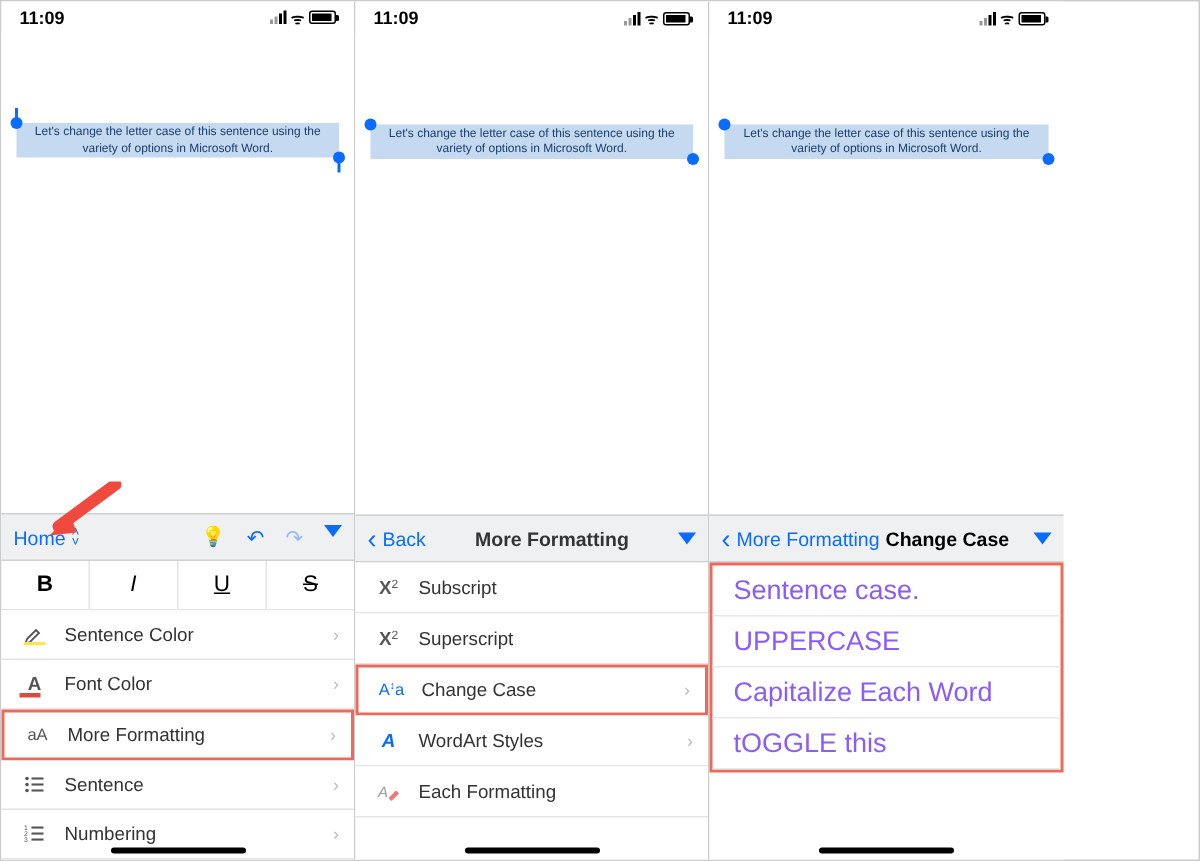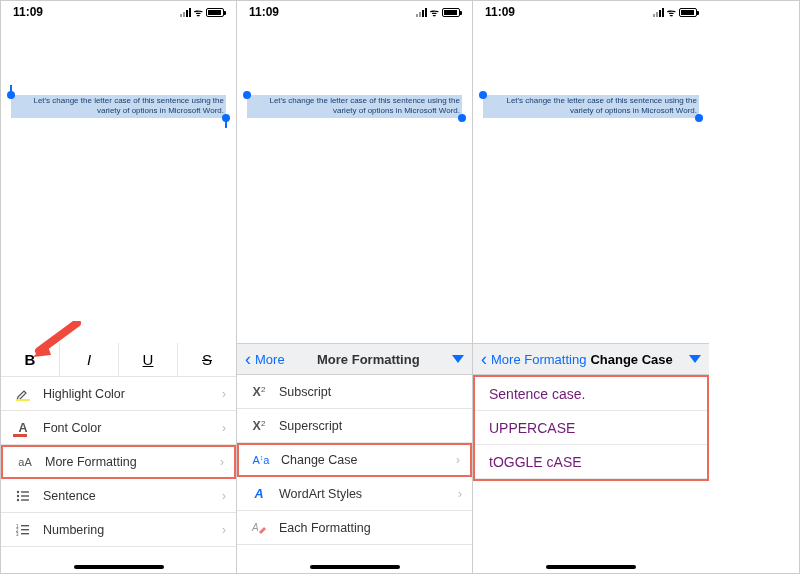--- a/index.html
+++ b/index.html
@@ -3,21 +3,21 @@
 <meta charset="utf-8">
 <style>
 *{margin:0;padding:0;box-sizing:border-box;font-family:-apple-system,BlinkMacSystemFont,"Segoe UI",sans-serif;}
 body{background:#fff;width:800px;height:574px;overflow:hidden;}
 .container{display:flex;width:800px;height:574px;border:1px solid #ccc;}
 .pane{width:236px;height:572px;border-right:1px solid #ccc;display:flex;flex-direction:column;background:#fff;position:relative;}
 .pane:last-child{border-right:none;}
 .status-bar{height:22px;display:flex;align-items:center;justify-content:space-between;padding:0 12px;font-size:12px;font-weight:600;}
 .status-right{display:flex;align-items:center;gap:3px;}
 .doc-area{flex:0 0 auto;height:320px;padding:60px 10px 10px 10px;background:#fff;}
-.selected-text{background:#c5d9f1;color:#1a3f6b;font-size:8px;padding:1px 2px;line-height:1.3;text-align:right;position:relative;display:inline-block;margin:12px auto;}
+.selected-text{background:#c5d9f1;color:#1a3f6b;font-size:8px;padding:1px 2px;line-height:1.3;text-align:center;position:relative;display:inline-block;margin:0 auto;}
 .sel-handle{position:absolute;width:8px;height:8px;background:#0a6cff;border-radius:50%;}
 .sel-handle.tl{top:-4px;left:-4px;}
 .sel-handle.br{bottom:-4px;right:-4px;}
 .sel-stem{position:absolute;width:2px;height:10px;background:#0a6cff;}
 .sel-stem.tl{top:-10px;left:-1px;}
 .sel-stem.br{bottom:-10px;right:-1px;}
 .doc-wrap{text-align:center;}
 
 .toolbar{background:#eef0f2;border-top:1px solid #d0d0d0;border-bottom:1px solid #d0d0d0;height:32px;display:flex;align-items:center;padding:0 8px;font-size:13px;}
 .toolbar-left{color:#0a6cff;display:flex;align-items:center;gap:4px;}
@@ -25,21 +25,21 @@
 .toolbar-right{display:flex;gap:14px;color:#0a6cff;font-size:14px;}
 .toolbar-icons{margin-left:auto;display:flex;gap:14px;color:#0a6cff;}
 
 .fmt-row{height:34px;border-bottom:1px solid #e4e4e4;display:flex;align-items:center;padding:0 12px;font-size:12.5px;color:#333;background:#fff;position:relative;}
 .fmt-row .icon{width:20px;display:inline-flex;justify-content:center;margin-right:10px;color:#555;}
 .biu-row{display:flex;height:34px;border-bottom:1px solid #e4e4e4;}
 .biu-row .cell{flex:1;display:flex;align-items:center;justify-content:center;border-right:1px solid #e4e4e4;font-size:15px;}
 .biu-row .cell:last-child{border-right:none;}
 .chev{position:absolute;right:10px;color:#bbb;font-size:12px;}
 .highlight-box{border:2px solid #ed6a5a;}
-.case-row{height:34px;border-bottom:1px solid #e8e8e8;display:flex;align-items:center;padding:0 14px;font-size:14px;color:#701a75;}
+.case-row{height:34px;border-bottom:1px solid #e8e8e8;display:flex;align-items:center;padding:0 14px;font-size:18px;color:#8b5cf6;}
 .home-ind{position:absolute;bottom:4px;left:50%;transform:translateX(-50%);width:90px;height:4px;background:#000;border-radius:3px;}
 
 .arrow{position:absolute;top:320px;left:28px;z-index:10;}
 .arrow-svg{width:52px;height:42px;}
 
 .updown{font-size:9px;line-height:7px;color:#0a6cff;}
 .back-chev{font-size:18px;font-weight:300;}
 .tri{width:0;height:0;border-left:6px solid transparent;border-right:6px solid transparent;border-top:8px solid #0a6cff;display:inline-block;}
 .sig{display:inline-flex;align-items:flex-end;gap:1px;height:9px;}
 .sig i{width:2px;background:#999;}
@@ -89,20 +89,32 @@
     </div>
   </div>
 
   <div class="arrow">
     <svg class="arrow-svg" viewBox="0 0 52 42">
           <path d="M48 2 L10 30" stroke="#f04a3e" stroke-width="8" fill="none" stroke-linecap="round"></path>
           <path d="M4 36 L18 22 L22 34 Z" fill="#f04a3e"></path>
         </svg>
   </div>
 
+  <div class="toolbar">
+    <span class="toolbar-left">
+      <span>Home</span>
+      <span class="updown">˄<br>˅</span>
+    </span>
+    <span class="toolbar-icons">
+      <span class="bulb">💡</span>
+      <span class="undo">↶</span>
+      <span class="redo" style="opacity:.4">↷</span>
+      <span class="tri"></span>
+    </span>
+  </div>
 
   <div class="biu-row styled">
     <div class="cell">
           <b>B</b>
         </div>
     <div class="cell">
           <i>I</i>
         </div>
     <div class="cell">
           <u>U</u>
@@ -112,21 +124,21 @@
         </div>
   </div>
 
   <div class="fmt-row">
     <span class="icon">
       <svg width="16" height="16" viewBox="0 0 16 16">
             <path d="M3 11 L9 5 L11 7 L5 13 L2 14 Z" fill="none" stroke="#555" stroke-width="1.2"></path>
             <rect x="1" y="13" width="14" height="2" fill="#ffe64a"></rect>
           </svg>
     </span>
-    <span>Highlight Color</span>
+    <span>Sentence Color</span>
     <span class="chev">›</span>
   </div>
   <div class="fmt-row">
     <span class="icon fc-icon">
       <span style="font-weight:600">A</span>
           <span class="fc-swatch"></span>
     </span>
     <span>Font Color</span>
     <span class="chev">›</span>
   </div>
@@ -188,21 +200,21 @@
         <span class="sel-handle tl"></span>
         <span>Let's change the letter case of this sentence using the variety of options in Microsoft Word.</span>
         <span class="sel-handle br"></span>
       </span>
     </div>
   </div>
 
   <div class="toolbar">
     <span class="toolbar-left">
       <span class="back-chev">‹</span>
-      <span>More</span>
+      <span>Back</span>
     </span>
     <span class="toolbar-mid">More Formatting</span>
     <span class="toolbar-right">
       <span class="tri"></span>
     </span>
   </div>
 
   <div class="fmt-row">
     <span class="icon">
           <b>X</b>
@@ -277,19 +289,22 @@
   </div>
 
   <div class="highlight-box">
     <div class="case-row">
           <span>Sentence case.</span>
         </div>
     <div class="case-row">
           <span>UPPERCASE</span>
         </div>
     <div class="case-row">
-          <span>tOGGLE cASE</span>
+          <span>Capitalize Each Word</span>
+        </div>
+    <div class="case-row">
+          <span>tOGGLE this</span>
         </div>
   </div>
   <div class="home-ind"></div>
 </div>
 
 </div>
 
 </body></html>

